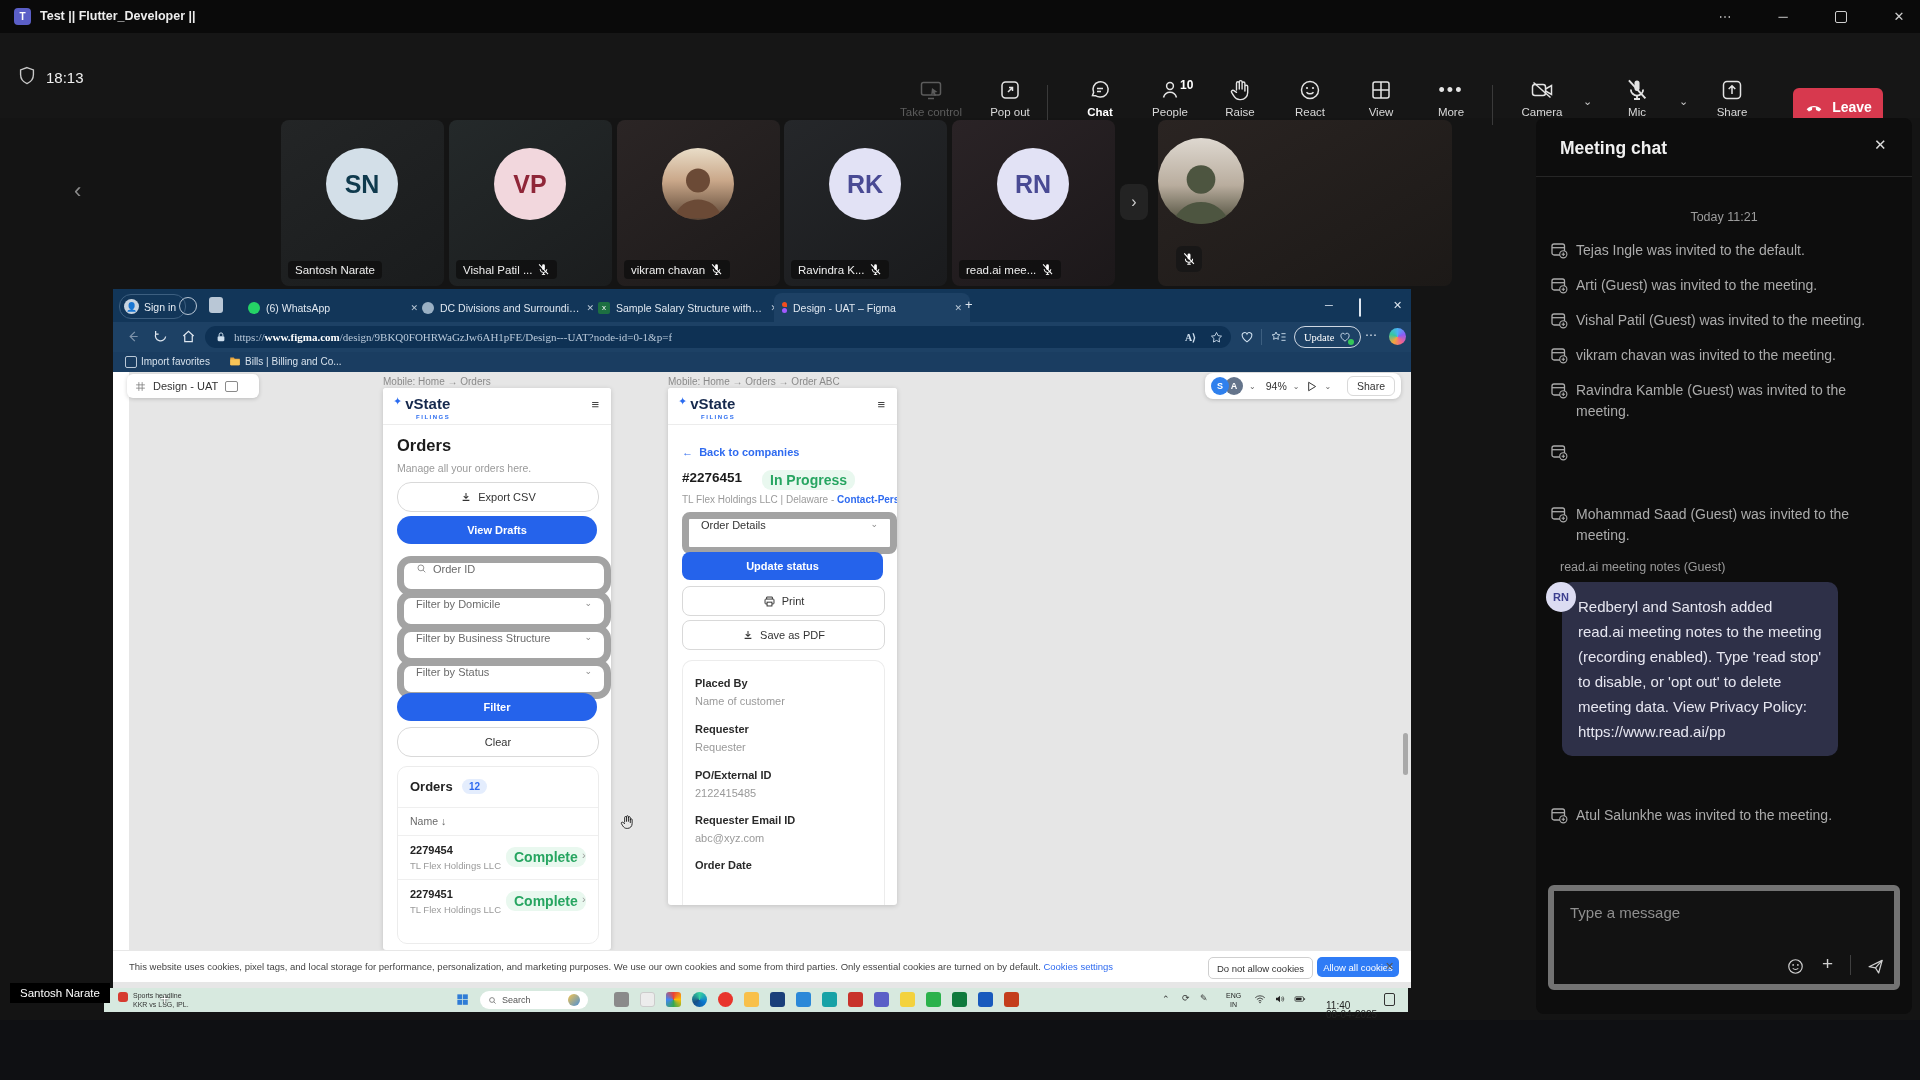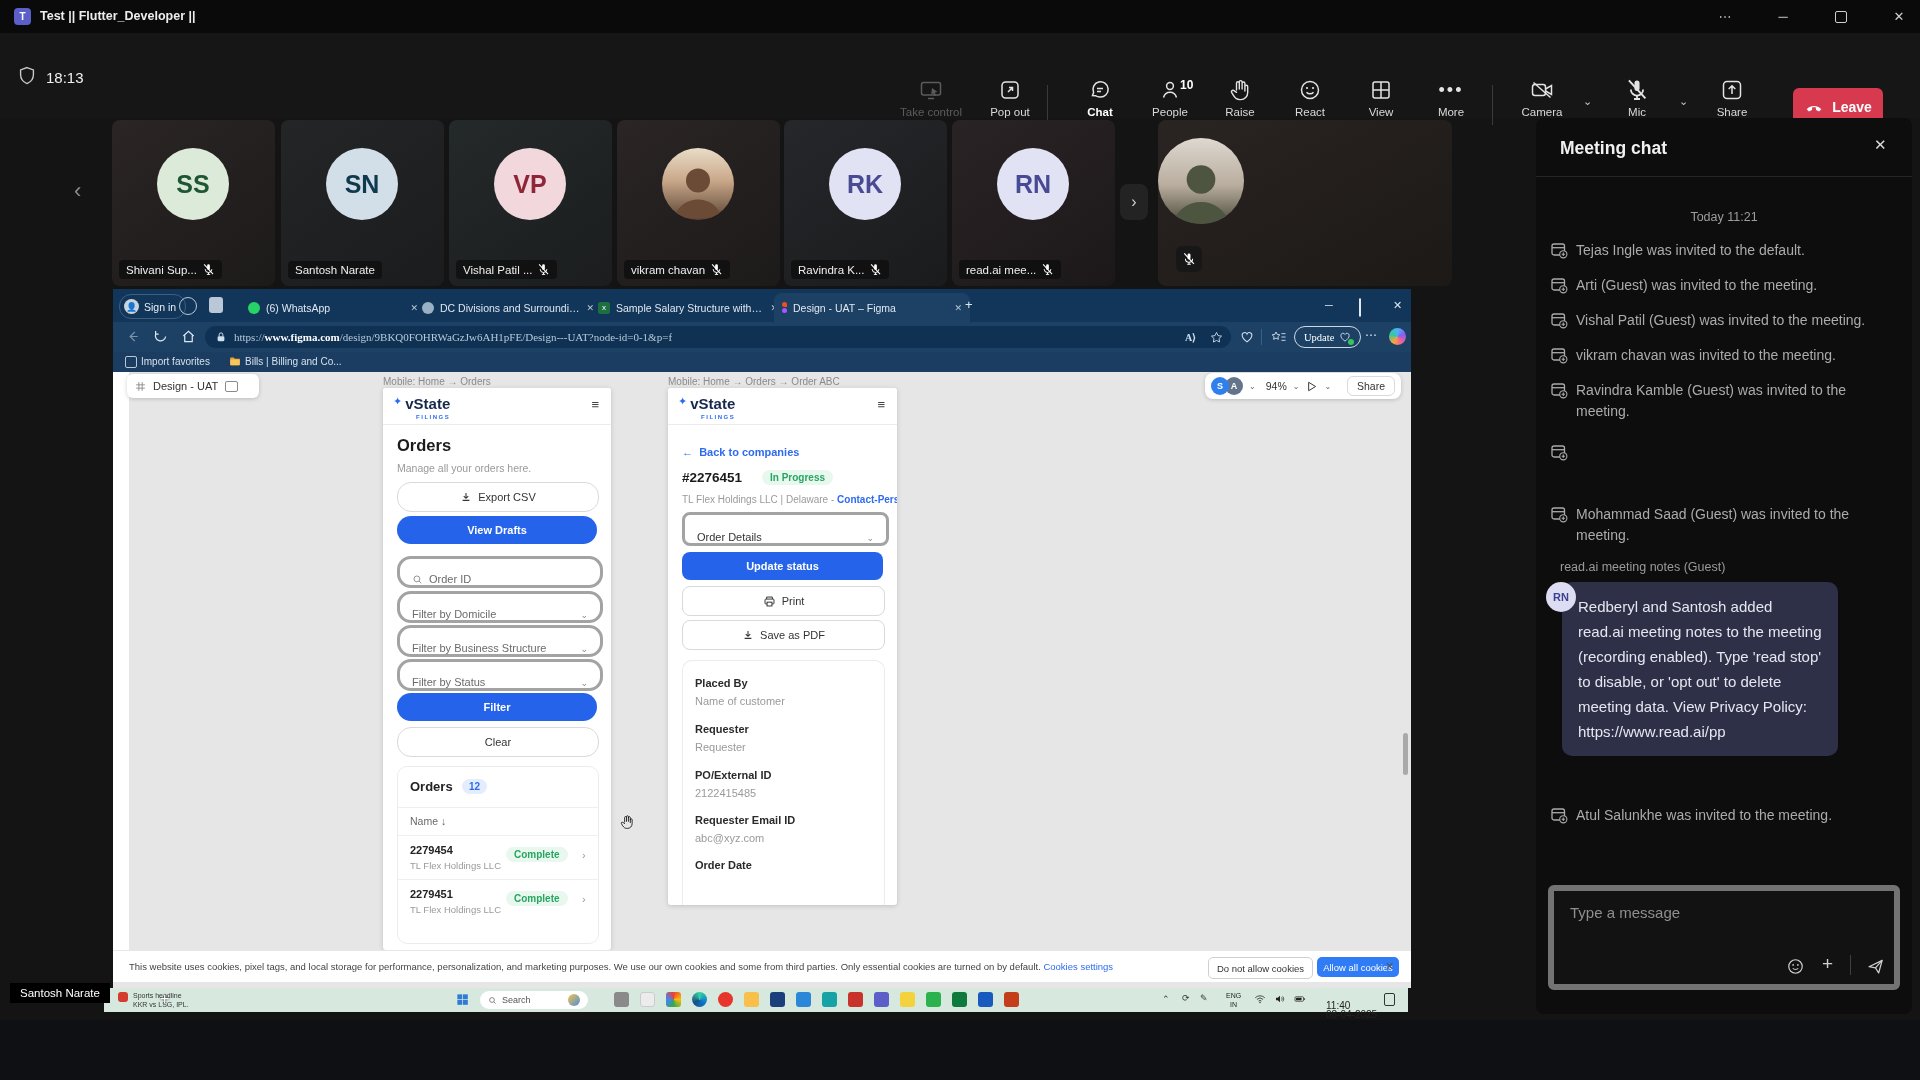--- a/index.html
+++ b/index.html
@@ -39,23 +39,23 @@
   .canvas-strip{left:0;top:693px;width:1298px;height:6px;background:#e6e6e6;}
   .crumb{font-size:10px;color:#8a8a8a;white-space:nowrap;}
   .frame{background:#fff;border-radius:3px;box-shadow:0 1px 5px rgba(0,0,0,.16);overflow:hidden;}
   .vheader{position:absolute;left:0;top:0;right:0;height:36px;border-bottom:1px solid #ececec;background:#fff;}
   .vlogo{position:absolute;left:10px;top:7px;display:flex;align-items:flex-start;gap:3px;}
   .vlogo .vt{font-size:15px;font-weight:800;color:#16294d;line-height:15px;}
   .vlogo .vf{font-size:6px;font-weight:700;letter-spacing:1.5px;color:#2b6cf0;display:block;text-align:right;margin-top:1px;}
   .pillbtn{position:absolute;left:14px;border-radius:14px;display:flex;align-items:center;justify-content:center;gap:6px;font-size:11px;}
   .pillbtn.outline{border:1px solid #d9d9d9;color:#333;background:#fff;}
   .pillbtn.blue{background:#2563eb;color:#fff;font-weight:700;border:none;}
-  .selbox{position:absolute;left:14px;border:3px solid #a3a3a3;border-radius:14px;display:flex;align-items:flex-end;color:#6b6b6b;font-size:11px;padding:0 12px;background:#fff;}
+  .selbox{position:absolute;left:14px;border:7px solid #a3a3a3;border-radius:14px;display:flex;align-items:flex-start;color:#6b6b6b;font-size:11px;padding:0 12px;background:#fff;}
   .selbox .cv{margin-left:auto;color:#8a8a8a;font-size:9px;}
-  .gpill{border-radius:9px;font-size:10px;font-weight:700;padding:2px 8px;background:#e9f8ef;color:#27a561;white-space:nowrap;}
+  .gpill{border-radius:9px;font-size:14px;font-weight:700;padding:2px 8px;background:#e9f8ef;color:#27a561;white-space:nowrap;}
   .fldlbl{font-size:11px;font-weight:700;color:#2a2a2a;}
   .fldval{font-size:11px;color:#9a9a9a;}
   .cookie{left:0;top:661px;width:1298px;height:32px;background:#fff;border-top:1px solid #e7e7e7;}
   .cbtn{position:absolute;top:6px;height:20px;border-radius:5px;font-size:9.5px;display:flex;align-items:center;justify-content:center;}
   
   .chatpanel{left:1536px;top:118px;width:376px;height:896px;background:#0d0d0d;border-radius:8px;}
   .sysmsg{position:absolute;left:40px;width:322px;font-size:14px;color:#ababab;line-height:21px;}
   .calico{position:absolute;left:14px;width:18px;height:18px;color:#ababab;}
   .bubble{position:absolute;left:26px;top:464px;width:276px;background:#2e3048;border-radius:10px;padding:12px 16px;box-sizing:border-box;}
   .bubble span{font-size:15px;line-height:25px;color:#e6e6f0;word-break:break-word;}
@@ -338,33 +338,20 @@
           <svg width="20" height="20" viewBox="0 0 24 24" fill="#fff">
             <use href="#s-phone"></use>
           </svg>
         </span>
       <span>Leave</span>
     </div>
   </div>
 
   <span class="abs" style="left:74px;top:178px;font-size:22px;color:#8b8b8b">‹</span>
 
-  <div class="abs tile" style="left:112px">
-    <div class="avatar abs" style="left:45px;top:28px;width:72px;height:72px;background:#dcead9;color:#1d5631;font-size:25px">
-        <span>SS</span>
-      </div>
-    <div class="tile-label">
-        <span>Shivani Sup...</span>
-        <span class="ico" style="color:#fff">
-          <svg width="13" height="13">
-            <use href="#s-micoff"></use>
-          </svg>
-        </span>
-      </div>
-  </div>
   <div class="abs tile" style="left:281px;background:linear-gradient(145deg,#232526,#1a1c1d)">
     <div class="avatar abs" style="left:45px;top:28px;width:72px;height:72px;background:#d3dfe8;color:#0f3a4d;font-size:25px">
         <span>SN</span>
       </div>
     <div class="tile-label">
         <span>Santosh Narate</span>
       </div>
   </div>
   <div class="abs tile" style="left:449px;background:linear-gradient(145deg,#24292a,#1b1d1e)">
     <div class="avatar abs" style="left:45px;top:28px;width:72px;height:72px;background:#f2d7dd;color:#8f2638;font-size:25px">

